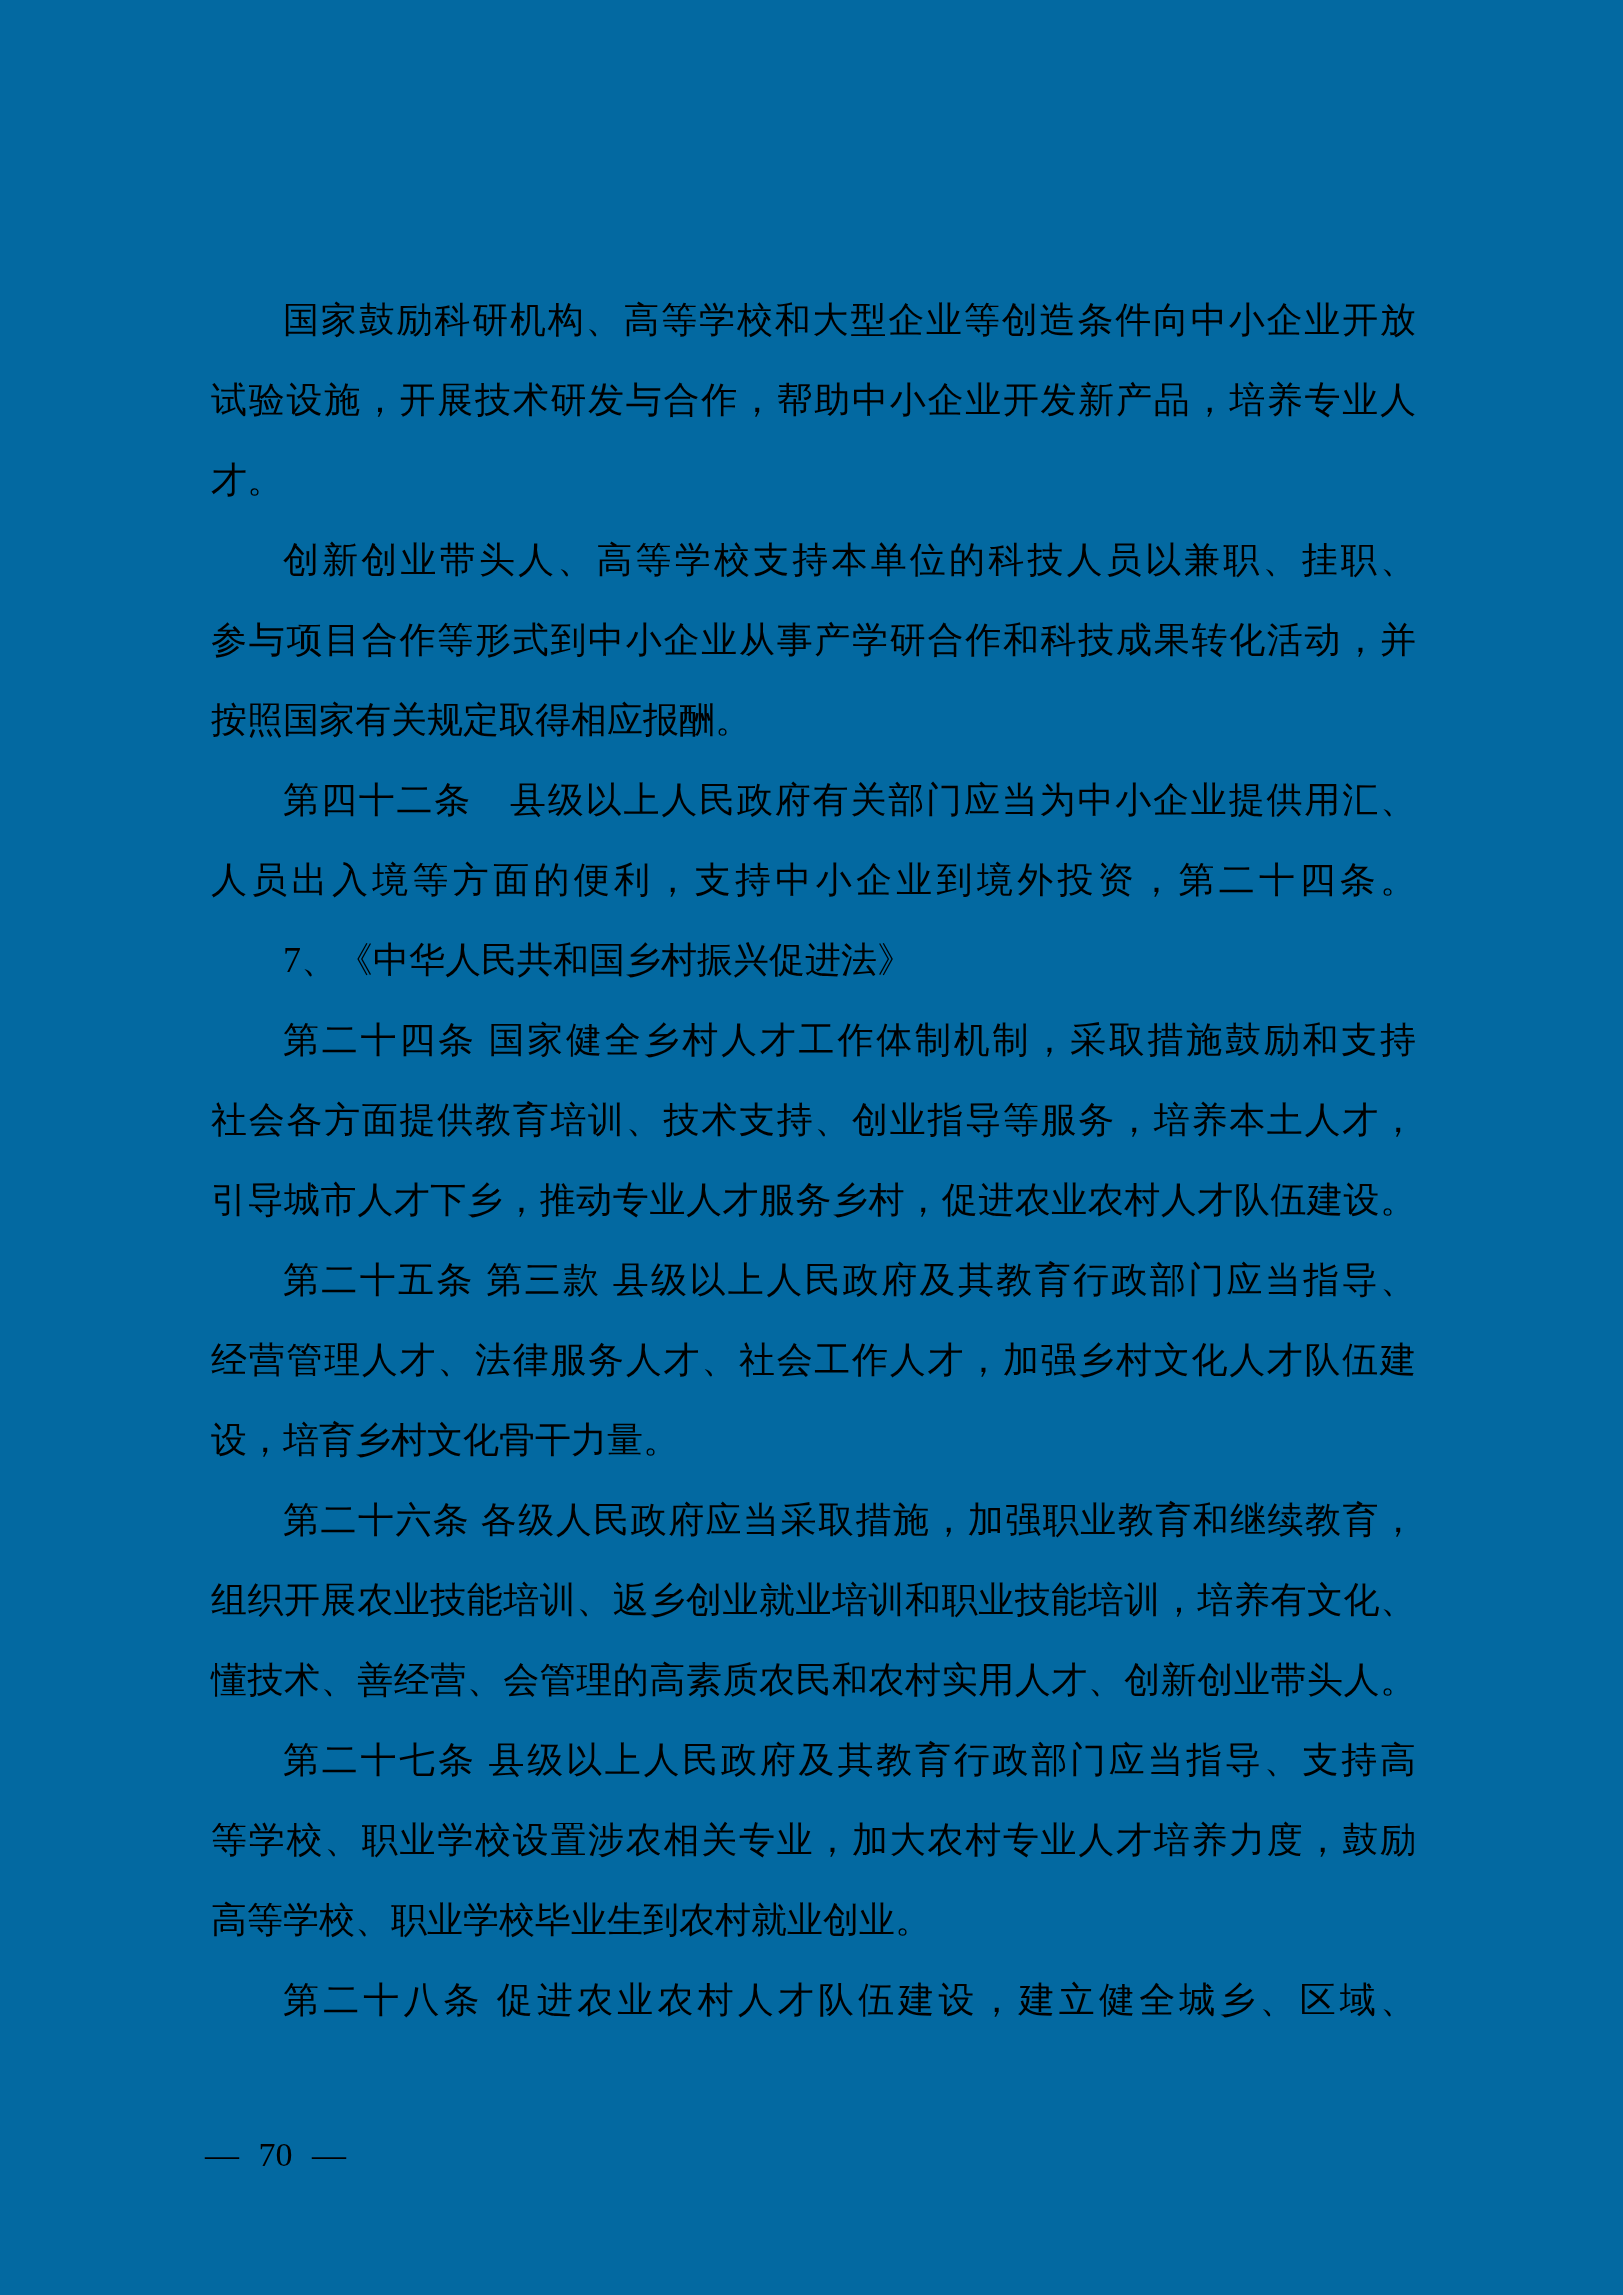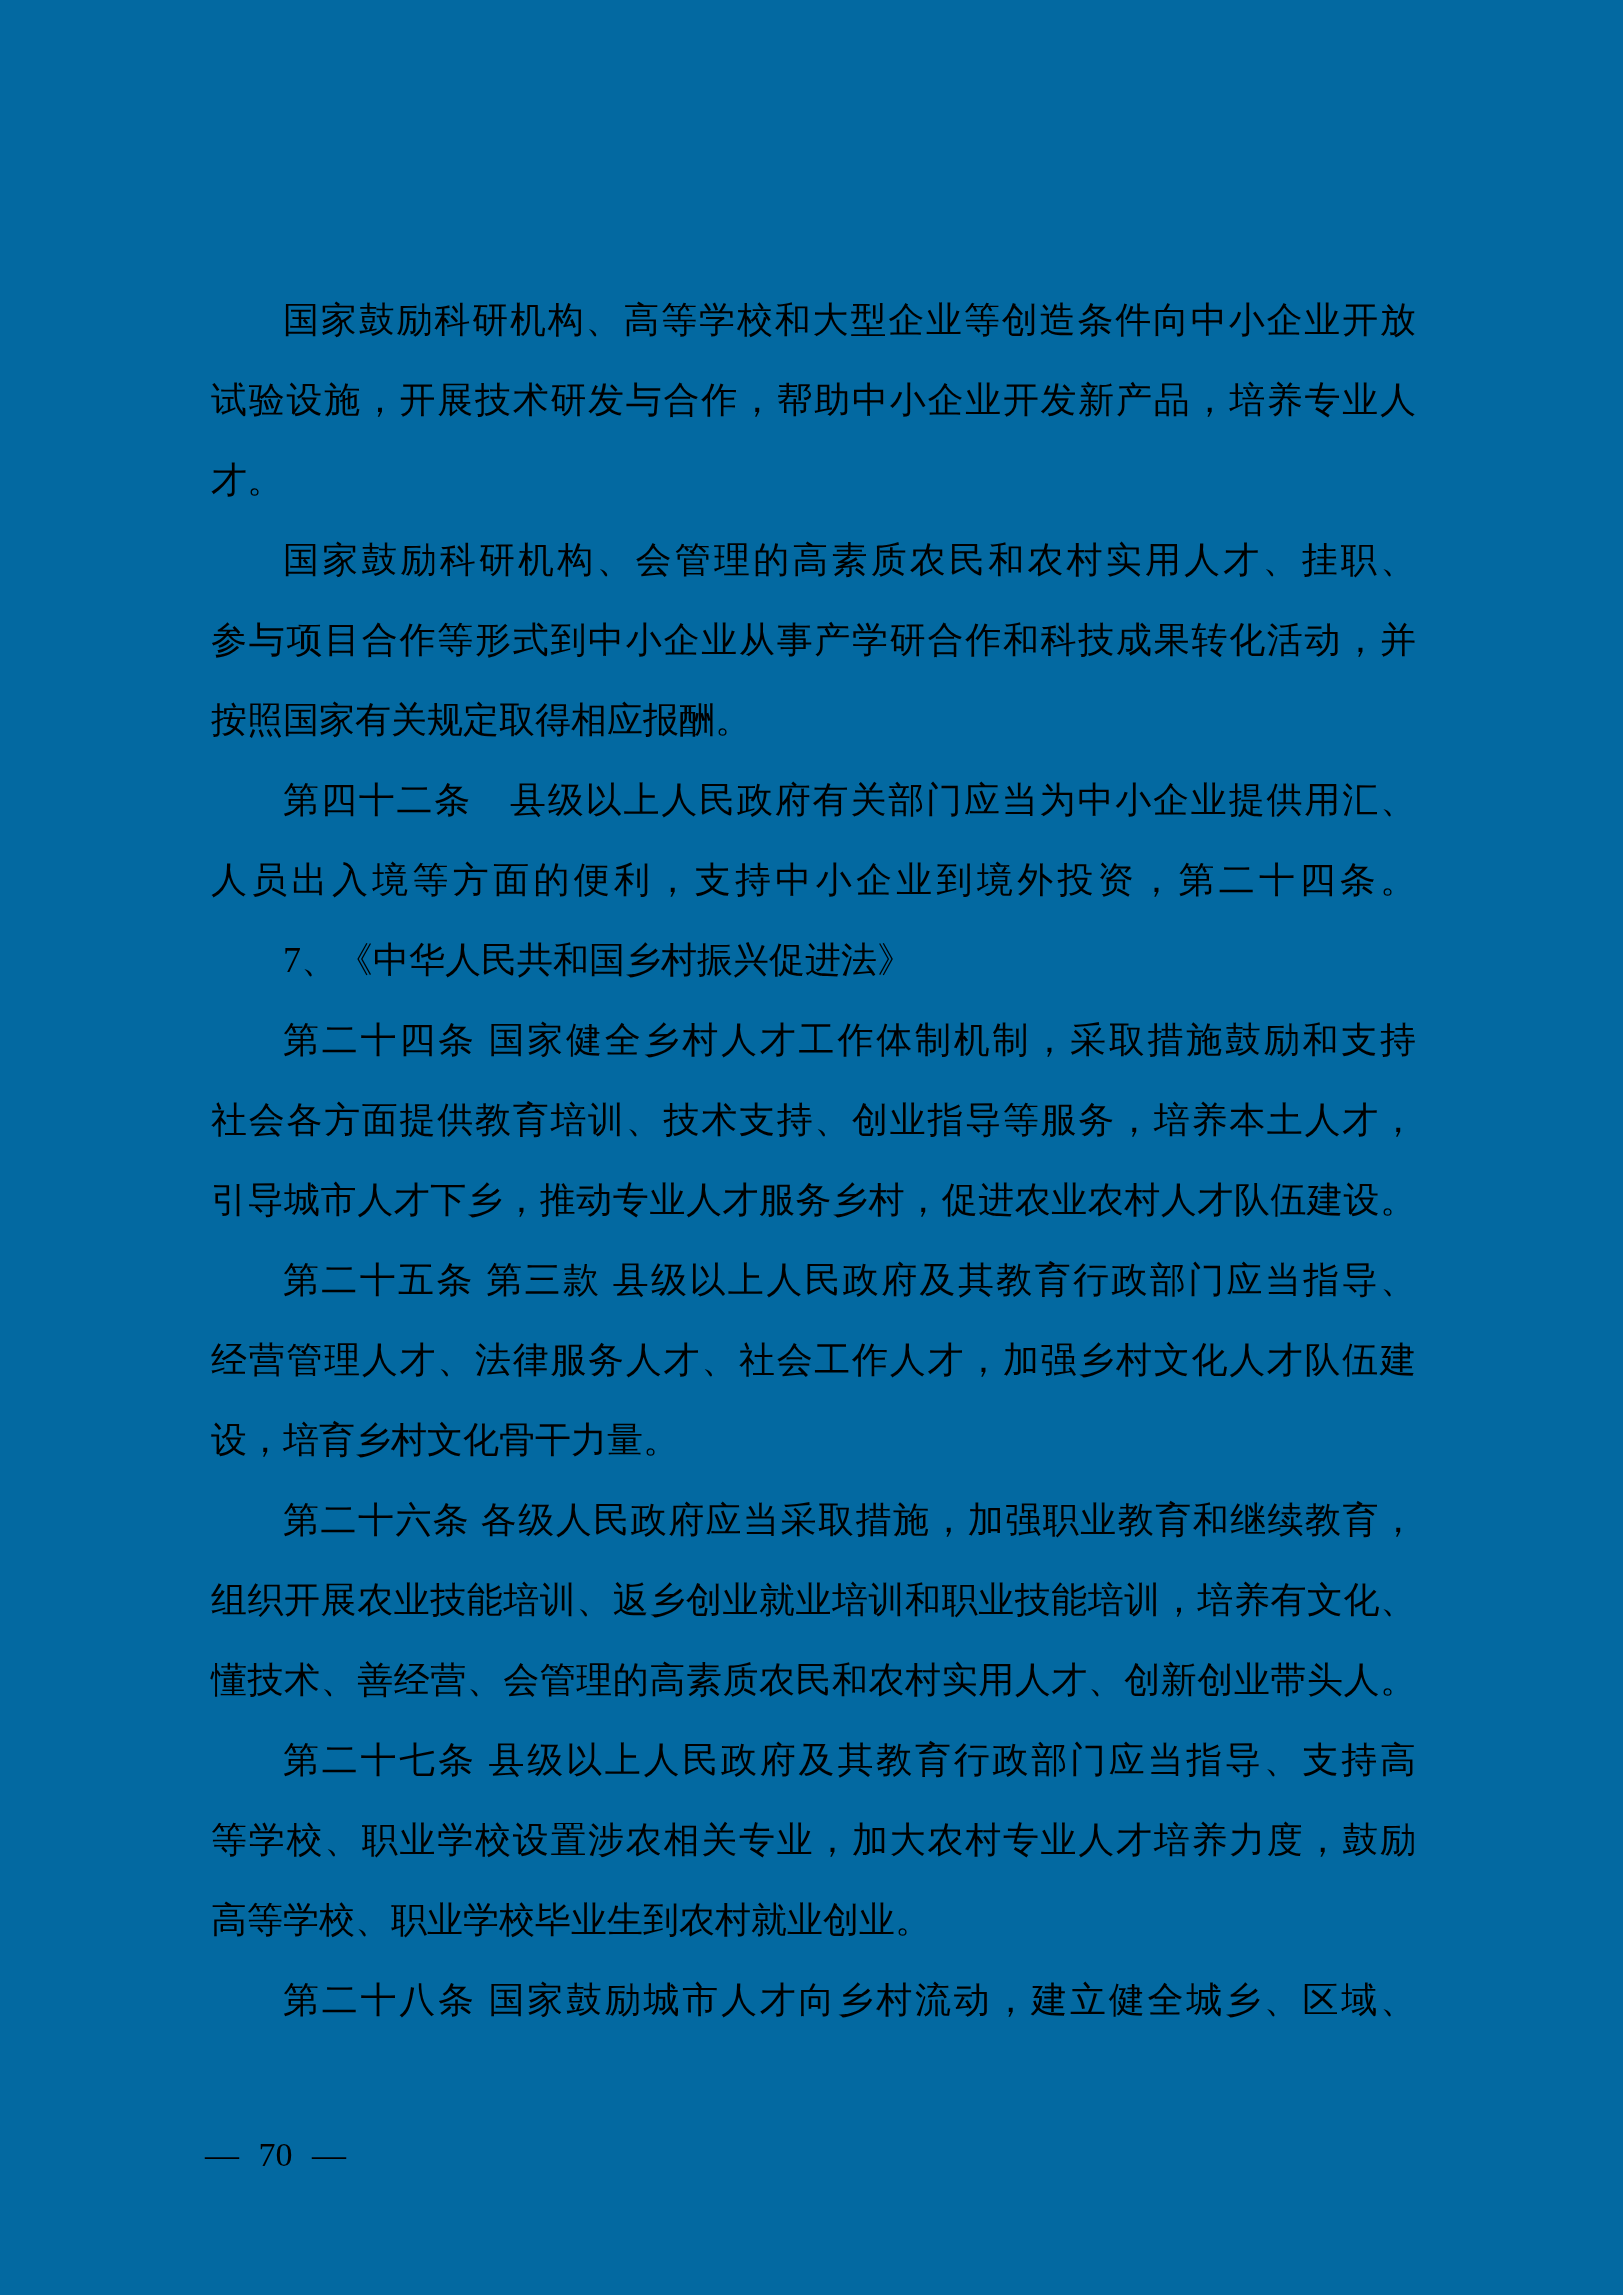--- a/index.html
+++ b/index.html
@@ -54,38 +54,38 @@
   }
 </style>
 </head>
 <body>
 
 <div class="page">
   <main class="text-block">
     <div class="line indent just">国家鼓励科研机构、高等学校和大型企业等创造条件向中小企业开放</div>
     <div class="line just">试验设施，开展技术研发与合作，帮助中小企业开发新产品，培养专业人</div>
     <div class="line">才。</div>
-    <div class="line indent just">国家鼓励科研机构、会管理的高素质农民和农村实用人才、挂职、</div>
+    <div class="line indent just">创新创业带头人、高等学校支持本单位的科技人员以兼职、挂职、</div>
     <div class="line just">参与项目合作等形式到中小企业从事产学研合作和科技成果转化活动，并</div>
     <div class="line">按照国家有关规定取得相应报酬。</div>
     <div class="line indent just">第四十二条　县级以上人民政府有关部门应当为中小企业提供用汇、</div>
     <div class="line just">人员出入境等方面的便利，支持中小企业到境外投资，第二十四条。</div>
     <div class="line indent heading">7、《中华人民共和国乡村振兴促进法》</div>
     <div class="line indent just">第二十四条 国家健全乡村人才工作体制机制，采取措施鼓励和支持</div>
     <div class="line just">社会各方面提供教育培训、技术支持、创业指导等服务，培养本土人才，</div>
     <div class="line just">引导城市人才下乡，推动专业人才服务乡村，促进农业农村人才队伍建设。</div>
     <div class="line indent just">第二十五条 第三款 县级以上人民政府及其教育行政部门应当指导、</div>
     <div class="line just">经营管理人才、法律服务人才、社会工作人才，加强乡村文化人才队伍建</div>
     <div class="line">设，培育乡村文化骨干力量。</div>
     <div class="line indent just">第二十六条 各级人民政府应当采取措施，加强职业教育和继续教育，</div>
     <div class="line just">组织开展农业技能培训、返乡创业就业培训和职业技能培训，培养有文化、</div>
     <div class="line just">懂技术、善经营、会管理的高素质农民和农村实用人才、创新创业带头人。</div>
     <div class="line indent just">第二十七条 县级以上人民政府及其教育行政部门应当指导、支持高</div>
     <div class="line just">等学校、职业学校设置涉农相关专业，加大农村专业人才培养力度，鼓励</div>
     <div class="line">高等学校、职业学校毕业生到农村就业创业。</div>
-    <div class="line indent just">第二十八条 国家鼓励城市人才向乡村流动，建立健全城乡、区域、</div>
+    <div class="line indent just">第二十八条 促进农业农村人才队伍建设，建立健全城乡、区域、</div>
   </main>
 
   <footer class="page-footer">
     <span>— 70 —</span>
   </footer>
 </div>
 
 
 </body></html>

